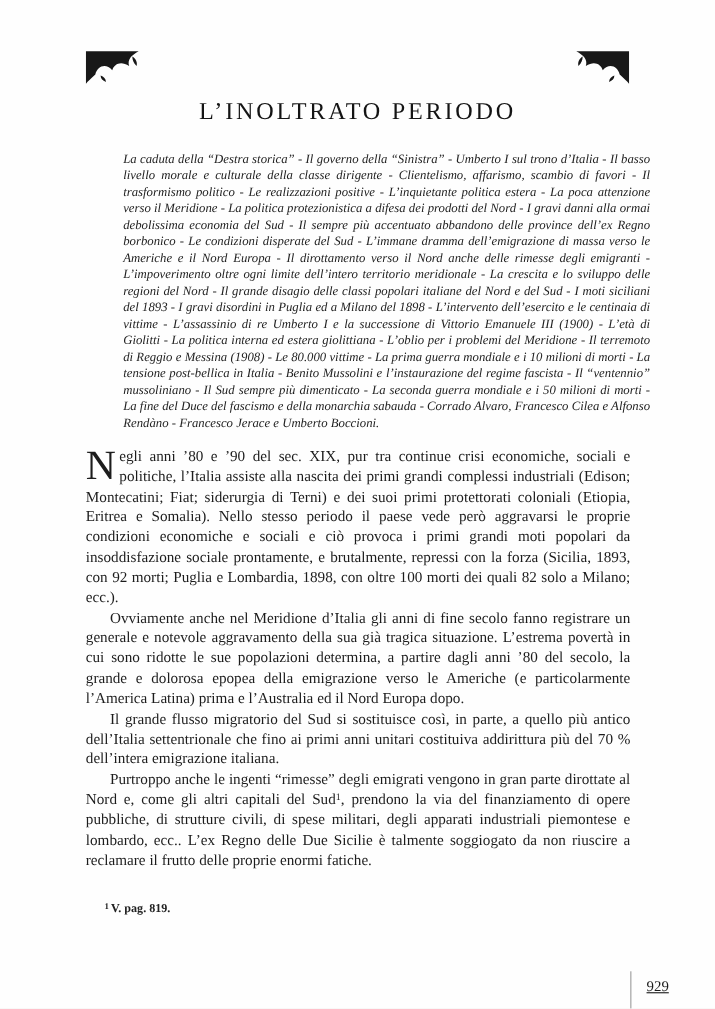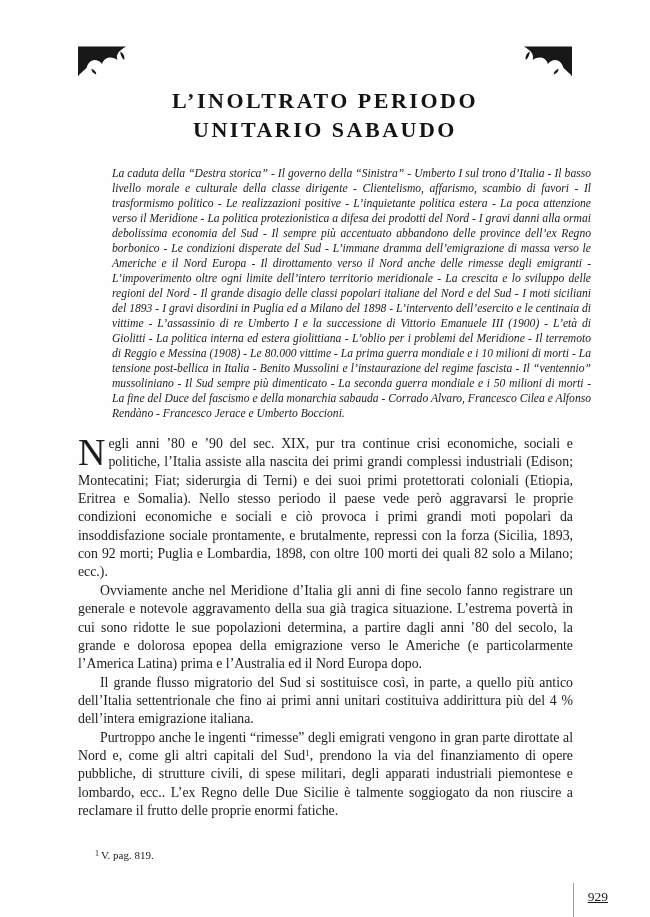--- a/index.html
+++ b/index.html
@@ -22,21 +22,21 @@
   }
   .ornament.left  { left: 78px; }
   .ornament.right { right: 78px; transform: scaleX(-1); }
   .ornament svg { width: 100%; height: 100%; display: block; }
 
   h1.title {
     margin: 0;
     padding-top: 86px;
     text-align: center;
     font-size: 22px;
-    font-weight: bold;
+    font-weight: normal;
     letter-spacing: 2.5px;
     line-height: 1.32;
     color: #141414;
   }
 
   .summary {
     margin: 22px 59px 0 112px;
     font-size: 11.6px;
     font-style: italic;
     line-height: 1.295;
@@ -64,20 +64,21 @@
     vertical-align: baseline;
     position: relative;
     top: -0.45em;
   }
 
   .footnote {
     margin: 28px 0 0 95px;
     font-size: 11px;
     line-height: 1.3;
     color: #222;
+    font-weight: bold;
   }
   .footnote sup {
     font-size: 8px;
     vertical-align: baseline;
     position: relative;
     top: -0.45em;
     margin-right: 2px;
   }
 
   .folio-rule {
@@ -112,31 +113,30 @@
   <div class="ornament right">
     <svg viewBox="0 0 52 32" aria-hidden="true">
       <path d="M0,1 L50,1 C43,5 39,9 41,15 C33,10 27,13 25,19 C19,12 11,15 9,23 C5,27 2,29 0,32 Z" fill="#181818"></path>
       <path d="M44,6 C47,8 49,11 48,15 C45,12 44,9 44,6 Z" fill="#181818"></path>
       <path d="M14,24 C17,25 19,27 19,30 C16,29 14,27 14,24 Z" fill="#181818"></path>
     </svg>
   </div>
 
   <h1 class="title">
     <span>L’INOLTRATO PERIODO</span><br>
-    <span>UNITARIO SABAUDO</span>
   </h1>
 
   <p class="summary">La caduta della “Destra storica” - Il governo della “Sinistra” - Umberto I sul trono d’Italia - Il basso livello morale e culturale della classe dirigente - Clientelismo, affarismo, scambio di favori - Il trasformismo politico - Le realizzazioni positive - L’inquietante politica estera - La poca attenzione verso il Meridione - La politica protezionistica a difesa dei prodotti del Nord - I gravi danni alla ormai debolissima economia del Sud - Il sempre più accentuato abbandono delle province dell’ex Regno borbonico - Le condizioni disperate del Sud - L’immane dramma dell’emigrazione di massa verso le Americhe e il Nord Europa - Il dirottamento verso il Nord anche delle rimesse degli emigranti - L’impoverimento oltre ogni limite dell’intero territorio meridionale - La crescita e lo sviluppo delle regioni del Nord - Il grande disagio delle classi popolari italiane del Nord e del Sud - I moti siciliani del 1893 - I gravi disordini in Puglia ed a Milano del 1898 - L’intervento dell’esercito e le centinaia di vittime - L’assassinio di re Umberto I e la successione di Vittorio Emanuele III (1900) - L’età di Giolitti - La politica interna ed estera giolittiana - L’oblio per i problemi del Meridione - Il terremoto di Reggio e Messina (1908) - Le 80.000 vittime - La prima guerra mondiale e i 10 milioni di morti - La tensione post-bellica in Italia - Benito Mussolini e l’instaurazione del regime fascista - Il “ventennio” mussoliniano - Il Sud sempre più dimenticato - La seconda guerra mondiale e i 50 milioni di morti - La fine del Duce del fascismo e della monarchia sabauda - Corrado Alvaro, Francesco Cilea e Alfonso Rendàno - Francesco Jerace e Umberto Boccioni.</p>
 
   <div class="bodytext">
     <p class="first">
       <span class="dropcap">N</span><span>egli anni ’80 e ’90 del sec. XIX, pur tra continue crisi economiche, sociali e politiche, l’Italia assiste alla nascita dei primi grandi complessi industriali (Edison; Montecatini; Fiat; siderurgia di Terni) e dei suoi primi protettorati coloniali (Etiopia, Eritrea e Somalia). Nello stesso periodo il paese vede però aggravarsi le proprie condizioni economiche e sociali e ciò provoca i primi grandi moti popolari da insoddisfazione sociale prontamente, e brutalmente, repressi con la forza (Sicilia, 1893, con 92 morti; Puglia e Lombardia, 1898, con oltre 100 morti dei quali 82 solo a Milano; ecc.).</span>
     </p>
     <p>Ovviamente anche nel Meridione d’Italia gli anni di fine secolo fanno registrare un generale e notevole aggravamento della sua già tragica situazione. L’estrema povertà in cui sono ridotte le sue popolazioni determina, a partire dagli anni ’80 del secolo, la grande e dolorosa epopea della emigrazione verso le Americhe (e particolarmente l’America Latina) prima e l’Australia ed il Nord Europa dopo.</p>
-    <p>Il grande flusso migratorio del Sud si sostituisce così, in parte, a quello più antico dell’Italia settentrionale che fino ai primi anni unitari costituiva addirittura più del 4 % dell’intera emigrazione italiana.</p>
+    <p>Il grande flusso migratorio del Sud si sostituisce così, in parte, a quello più antico dell’Italia settentrionale che fino ai primi anni unitari costituiva addirittura più del 70 % dell’intera emigrazione italiana.</p>
     <p>
       <span>Purtroppo anche le ingenti “rimesse” degli emigrati vengono in gran parte dirottate al Nord e, come gli altri capitali del Sud</span><sup class="fnref">1</sup><span>, prendono la via del finanziamento di opere pubbliche, di strutture civili, di spese militari, degli apparati industriali piemontese e lombardo, ecc.. L’ex Regno delle Due Sicilie è talmente soggiogato da non riuscire a reclamare il frutto delle proprie enormi fatiche.</span>
     </p>
   </div>
 
   <div class="footnote">
     <sup>1</sup><span>V. pag. 819.</span>
   </div>
 
   <div class="folio-rule"></div>

